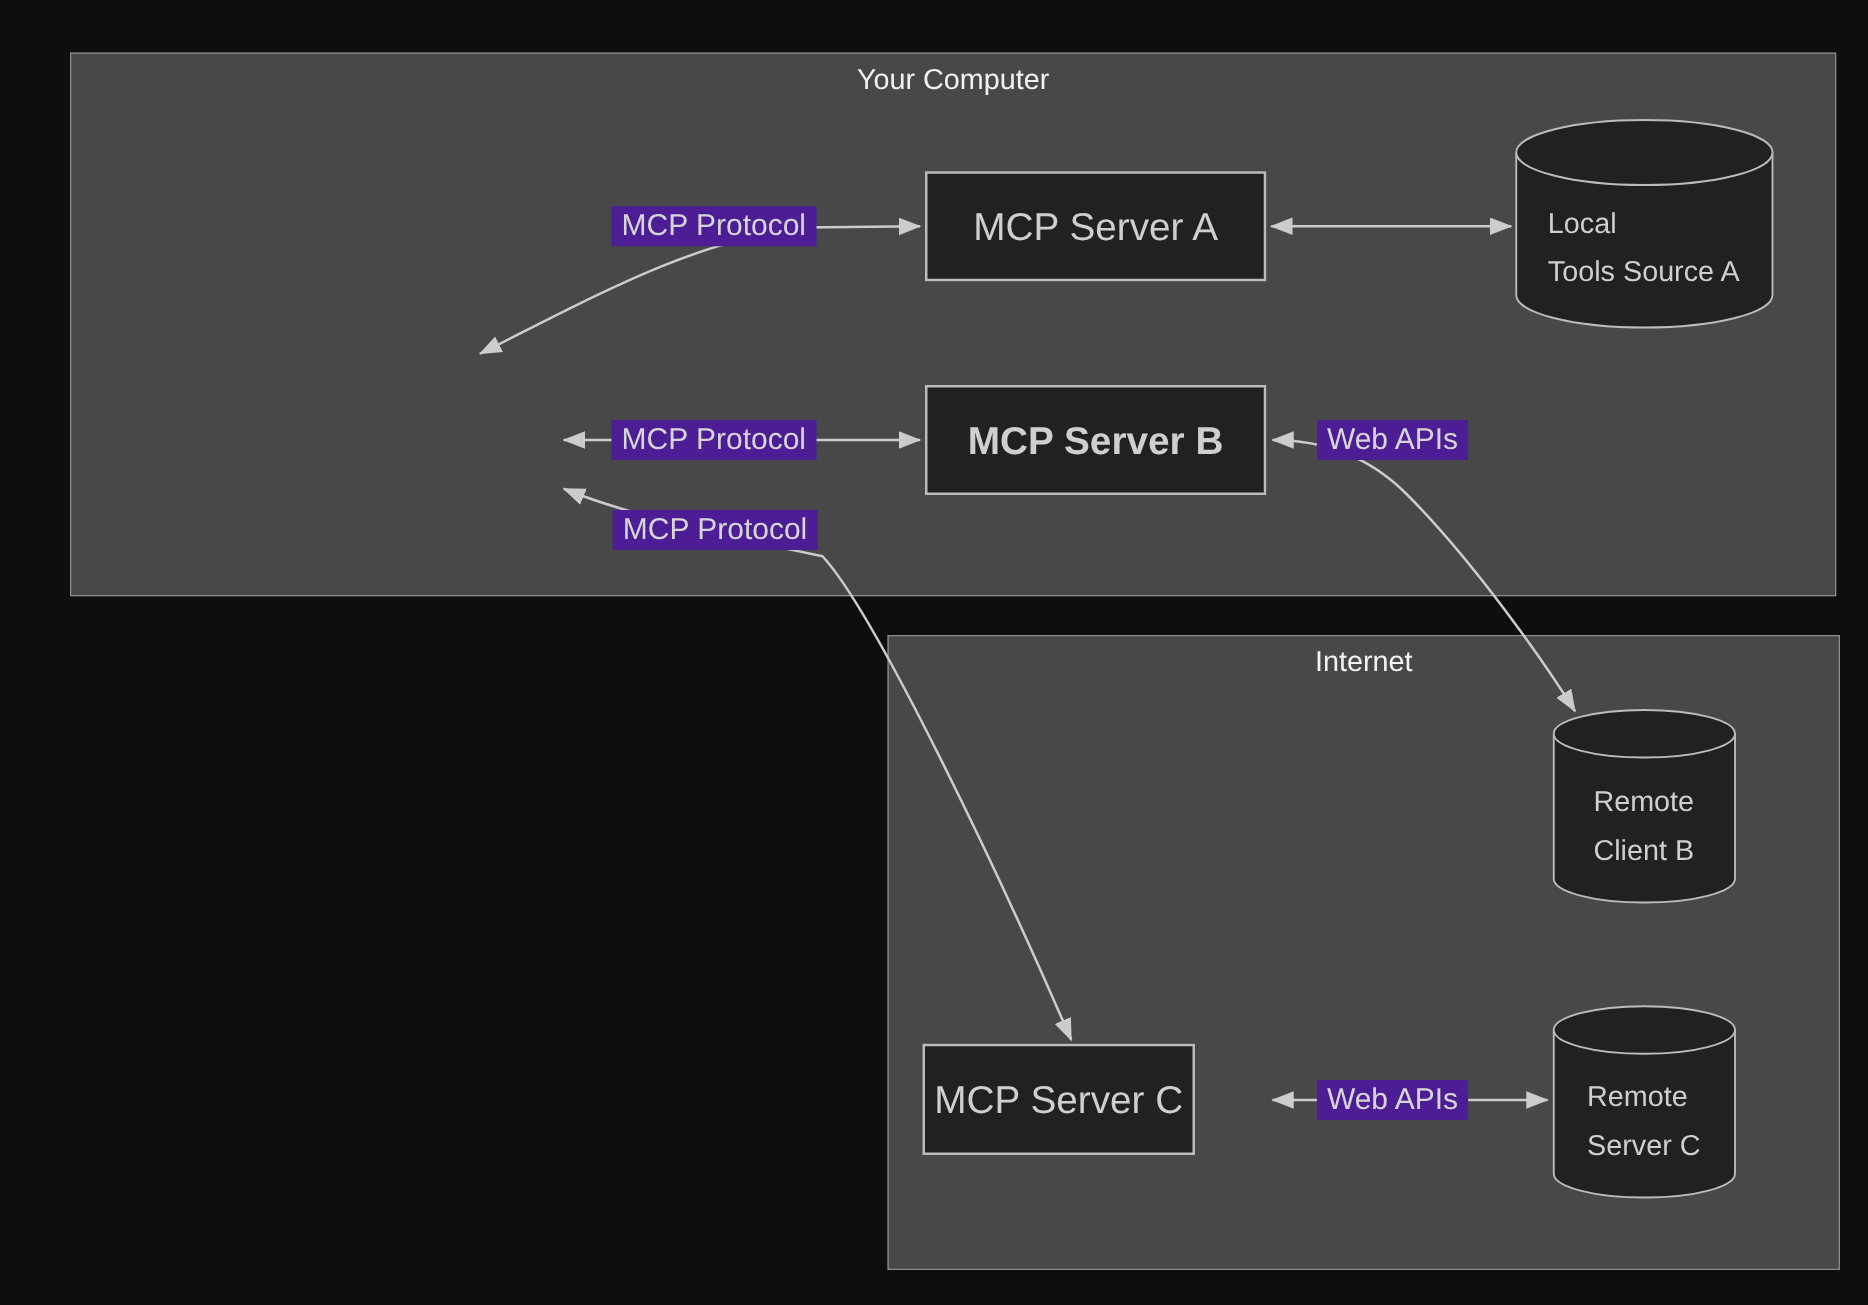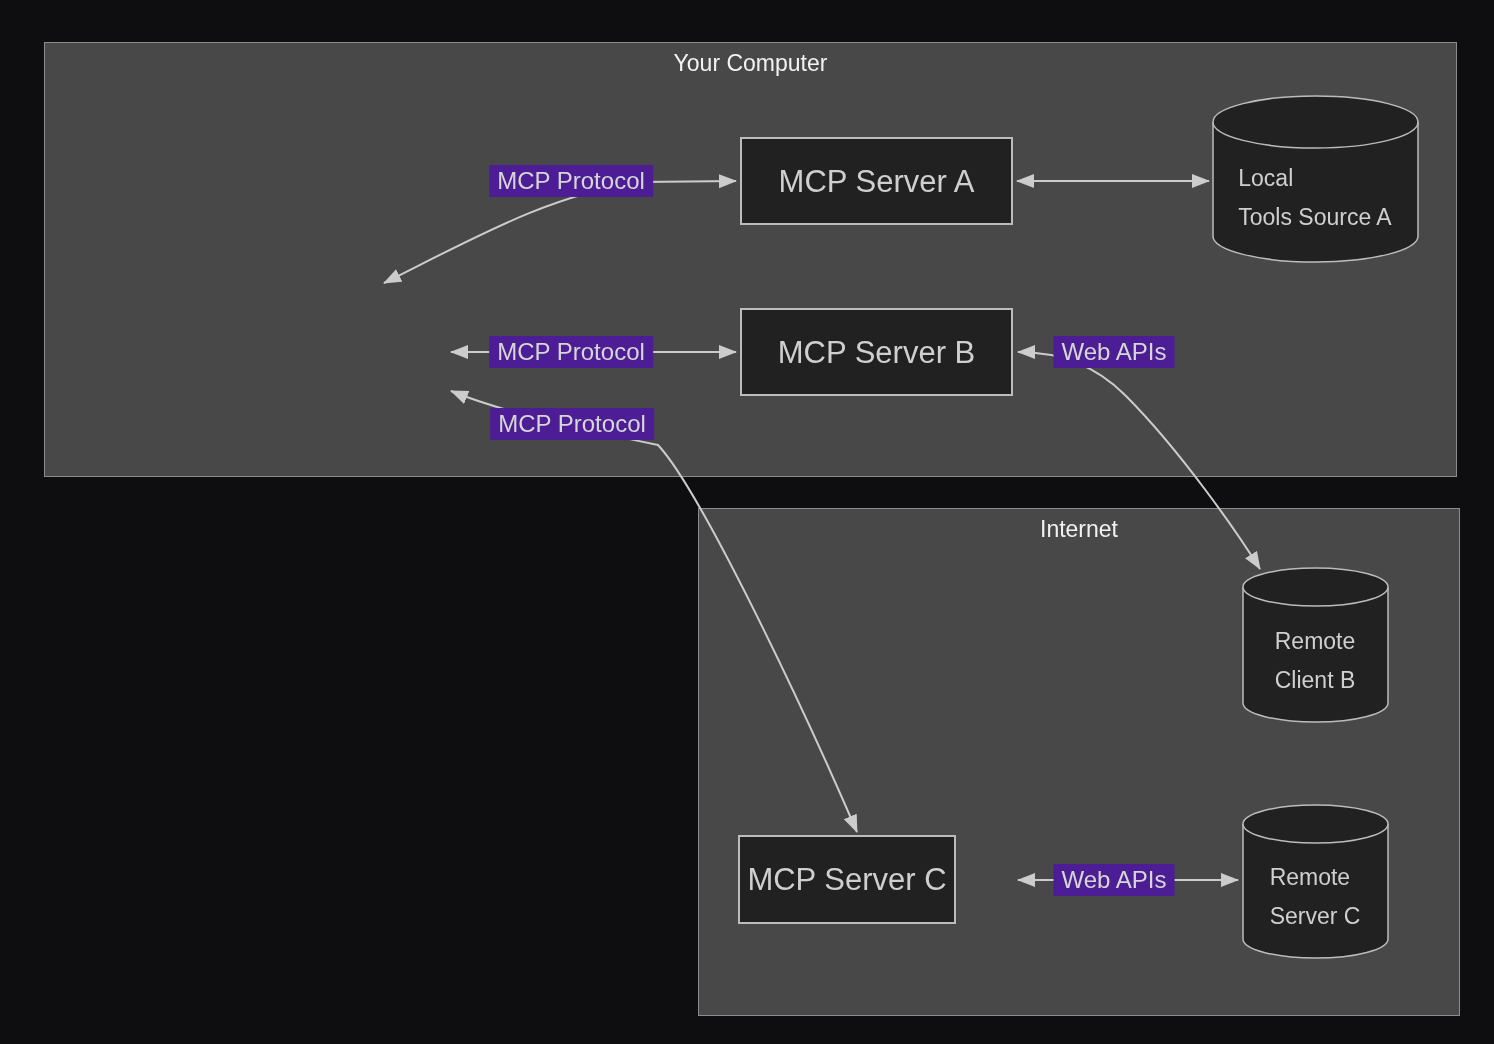--- a/index.html
+++ b/index.html
@@ -9,20 +9,21 @@
     background:#0e0e10;
     font-family:"Liberation Sans", sans-serif;
     overflow:hidden;
   }
   .container{
     position:absolute;
     background:#484848;
     border:1.5px solid #8c8c8c;
     z-index:1;
     box-sizing:border-box;
+    margin-left:12px;
   }
   .container-title{
     position:absolute;
     top:7px;left:0;width:100%;
     text-align:center;
     color:#f2f2f2;
     font-size:23px;
     z-index:1;
   }
   .svg-layer{
@@ -108,21 +109,21 @@
       <path d="M1243 824 V939 A72.5 19 0 0 0 1388 939 V824" fill="#212121" stroke="#bcbcbc" stroke-width="1.5"></path>
       <ellipse cx="1315.5" cy="824" rx="72.5" ry="19" fill="#212121" stroke="#bcbcbc" stroke-width="1.5"></ellipse>
     </g>
   </svg>
 
 
   <div class="node" style="left:740px;top:137px;width:273px;height:88px;">
     <div>MCP Server A</div>
   </div>
 
-  <div class="node" style="left:740px;top:308px;width:273px;height:88px;">
+  <div class="node" style="left:740px;top:308px;width:273px;height:88px;font-weight:bold;">
     <div>MCP Server B</div>
   </div>
 
   <div class="node" style="left:738px;top:835px;width:218px;height:89px;">
     <div>MCP Server C</div>
   </div>
 
   <div class="cyl-text" style="left:1315px;top:159px;">
     <div>Local</div>
     <div>Tools Source A</div>

